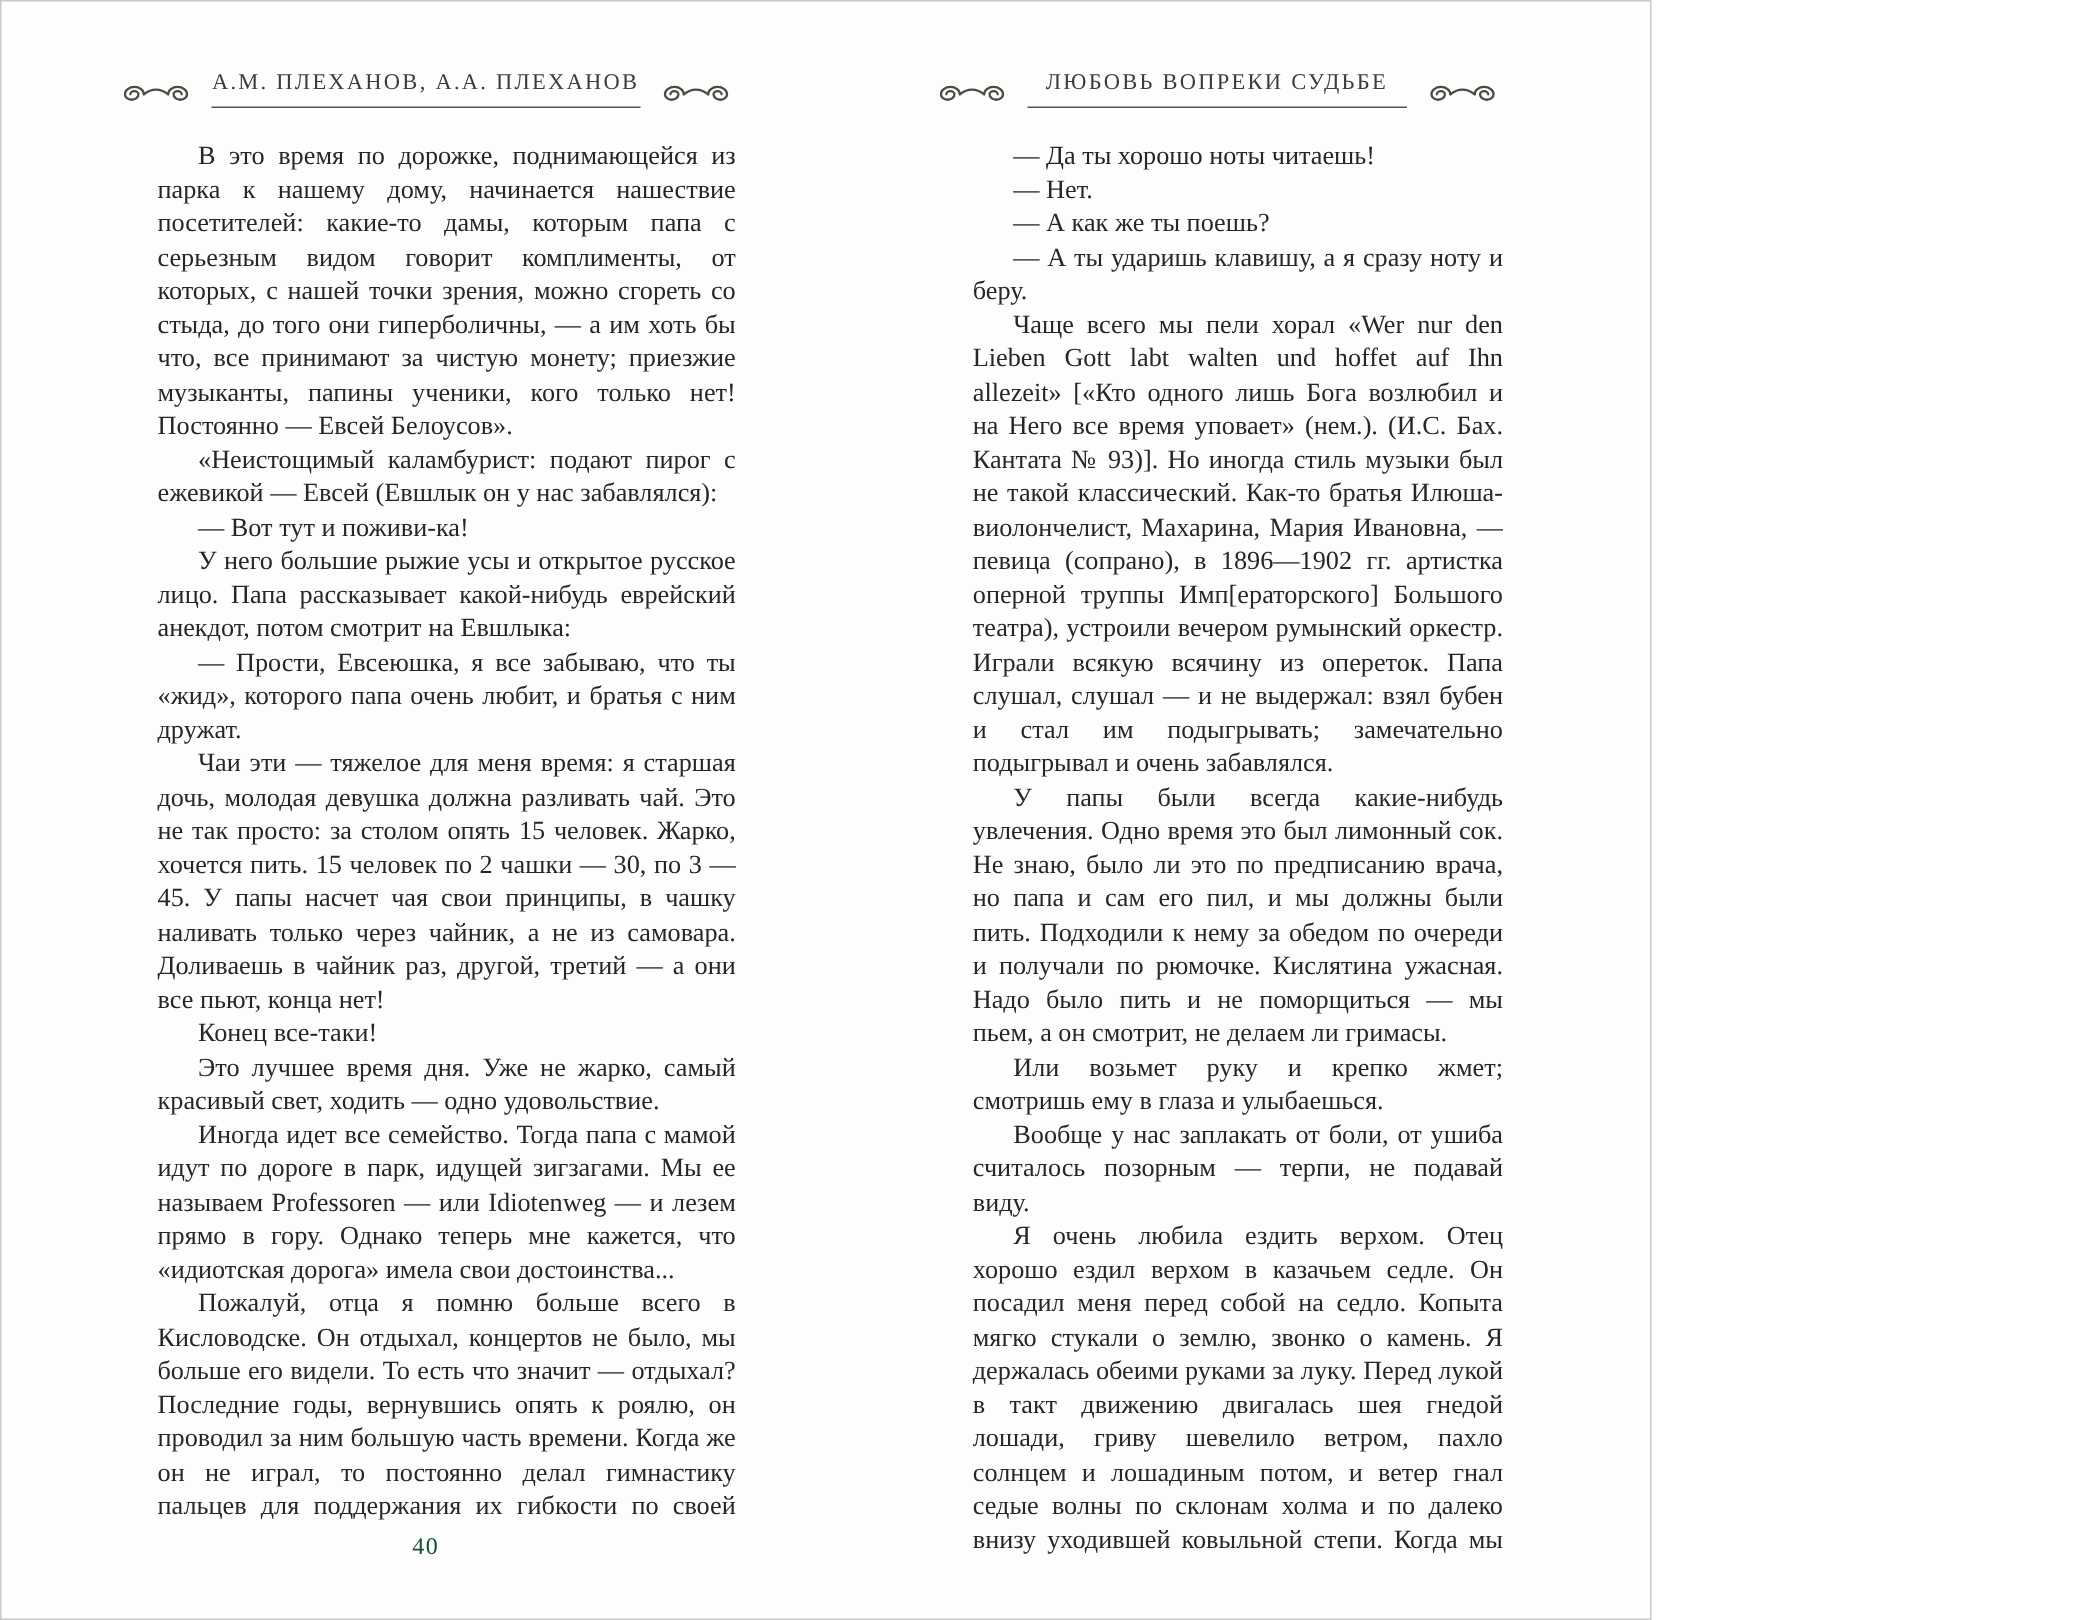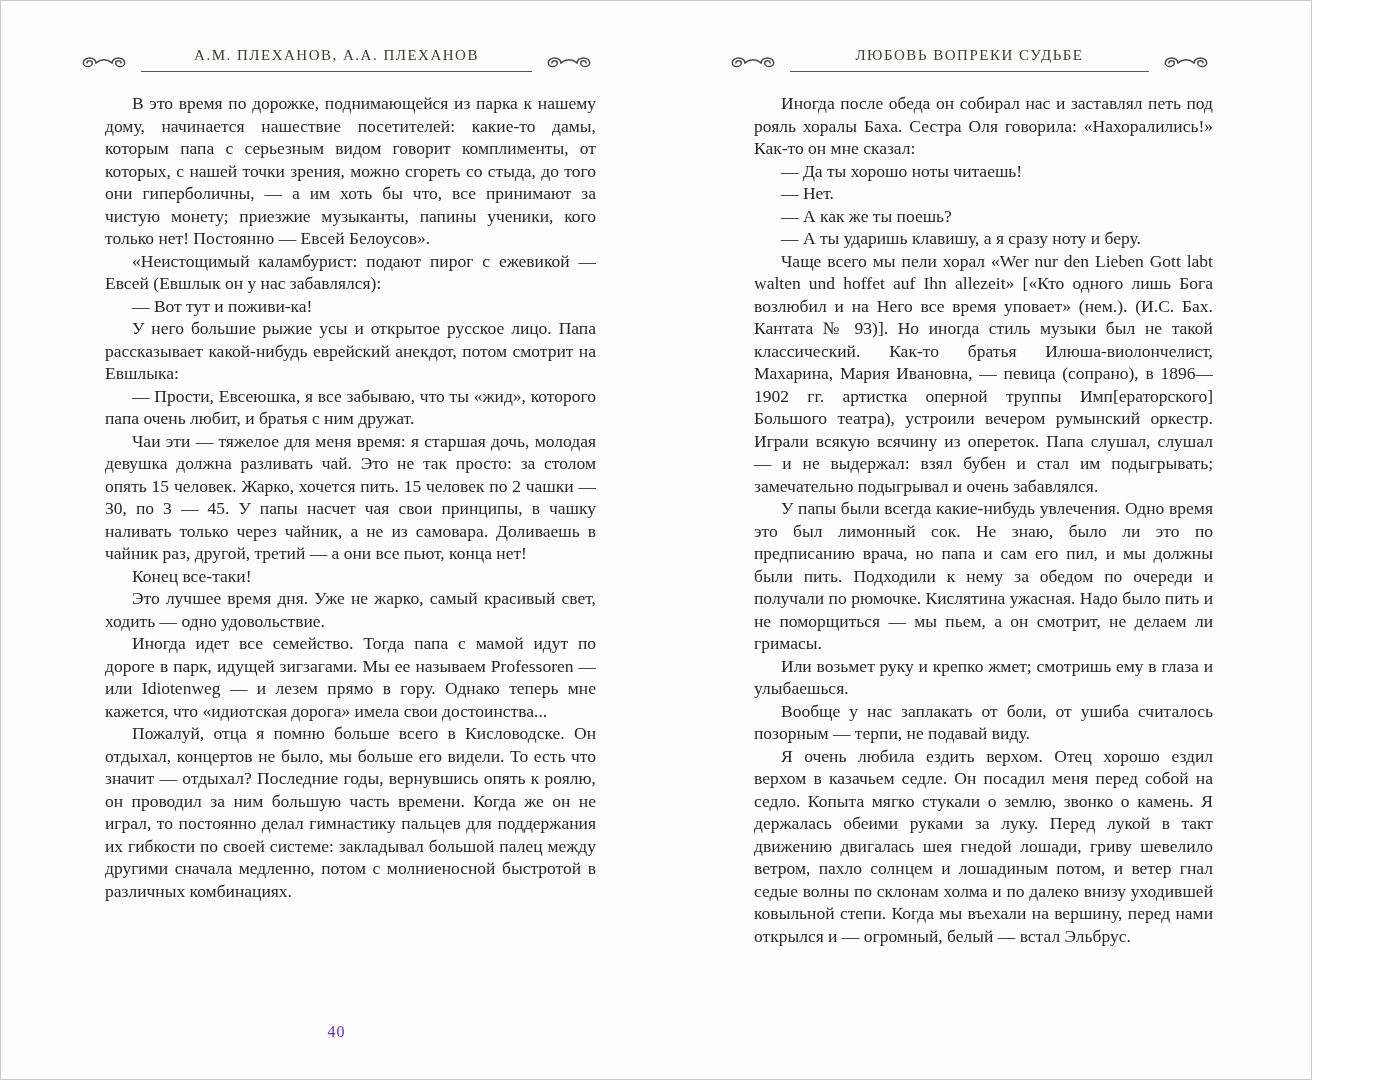--- a/index.html
+++ b/index.html
@@ -3,21 +3,21 @@
 <meta charset="utf-8">
 <title>Book Spread</title>
 <style>
   * { margin:0; padding:0; box-sizing:border-box; }
   html, body { width:1391px; height:1080px; background:#ffffff; }
   body {
     font-family:"Liberation Serif","DejaVu Serif",serif;
     color:#232323;
   }
   .frame {
-    width:1312px; height:1080px;
+    width:1101px; height:1080px;
     background:#fdfdfd;
     border:1px solid #c9c9c9;
     display:flex;
     position:relative;
     font-family:Liberation Serif, serif;
   }
   .page {
     flex:0 0 50%;
     height:100%;
     display:flex;
@@ -65,21 +65,21 @@
   .para { text-indent:27px;margin-left:28px; }
 
   .page-footer {
     height:26px;
     display:flex;
     align-items:flex-end;
     justify-content:center;
   }
   .page-number {
     font-size:16px;
-    color:#6d28d9;
+    color:#14532d;
     letter-spacing:1px;
   }
 </style>
 </head>
 <body>
 
 <div class="frame">
 
   <div class="page page-left">
     <div class="page-header">
@@ -136,21 +136,20 @@
         <svg width="54" height="18" viewBox="0 0 60 20">
           <g fill="none" stroke="#4b4a40" stroke-width="1.7" stroke-linecap="round">
             <path d="M21 11 a7 5.5 0 1 0 -14 0 a5 4 0 1 0 10 0 a3 2.4 0 1 0 -6 0"></path>
             <path d="M39 11 a7 5.5 0 1 1 14 0 a5 4 0 1 1 -10 0 a3 2.4 0 1 1 6 0"></path>
             <path d="M21 11 Q30 4 39 11"></path>
           </g>
         </svg>
       </span>
     </div>
     <div class="page-body" lang="ru">
-        <p class="para">Иногда после обеда он собирал нас и заставлял петь под рояль хоралы Баха. Сестра Оля говорила: «Нахоралились!» Как-то он мне сказал:</p>
         <p class="para">— Да ты хорошо ноты читаешь!</p>
         <p class="para">— Нет.</p>
         <p class="para">— А как же ты поешь?</p>
         <p class="para">— А ты ударишь клавишу, а я сразу ноту и беру.</p>
         <p class="para">Чаще всего мы пели хорал «Wer nur den Lieben Gott labt walten und hoffet auf Ihn allezeit» [«Кто одного лишь Бога возлюбил и на Него все время уповает» (нем.). (И.С. Бах. Кантата № 93)]. Но иногда стиль музыки был не такой классический. Как-то братья Илюша-виолончелист, Махарина, Мария Ивановна, — певица (сопрано), в 1896—1902 гг. артистка оперной труппы Имп[ераторского] Большого театра), устроили вечером румынский оркестр. Играли всякую всячину из опереток. Папа слушал, слушал — и не выдержал: взял бубен и стал им подыгрывать; замечательно подыгрывал и очень забавлялся.</p>
         <p class="para">У папы были всегда какие-нибудь увлечения. Одно время это был лимонный сок. Не знаю, было ли это по предписанию врача, но папа и сам его пил, и мы должны были пить. Подходили к нему за обедом по очереди и получали по рюмочке. Кислятина ужасная. Надо было пить и не поморщиться — мы пьем, а он смотрит, не делаем ли гримасы.</p>
         <p class="para">Или возьмет руку и крепко жмет; смотришь ему в глаза и улыбаешься.</p>
         <p class="para">Вообще у нас заплакать от боли, от ушиба считалось позорным — терпи, не подавай виду.</p>
         <p class="para">Я очень любила ездить верхом. Отец хорошо ездил верхом в казачьем седле. Он посадил меня перед собой на седло. Копыта мягко стукали о землю, звонко о камень. Я держалась обеими руками за луку. Перед лукой в такт движению двигалась шея гнедой лошади, гриву шевелило ветром, пахло солнцем и лошадиным потом, и ветер гнал седые волны по склонам холма и по далеко внизу уходившей ковыльной степи. Когда мы въехали на вершину, перед нами открылся и — огромный, белый — встал Эльбрус.</p>
       </div>

